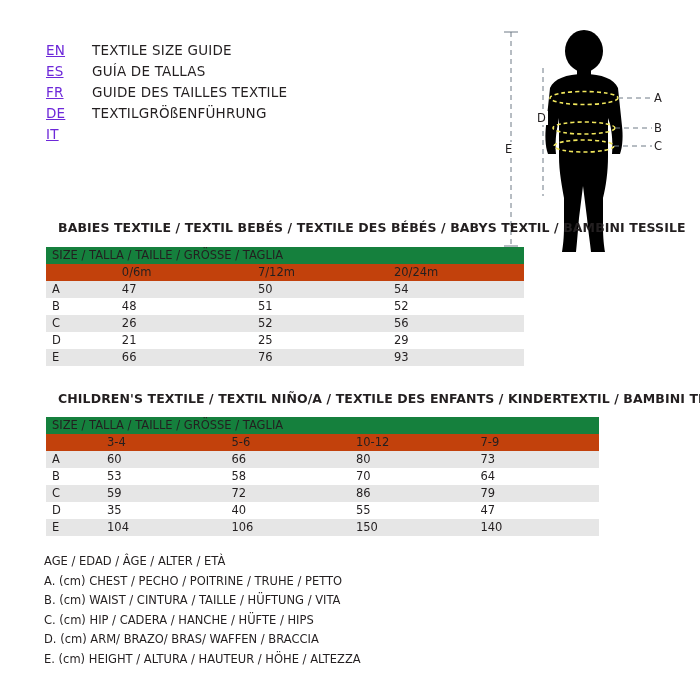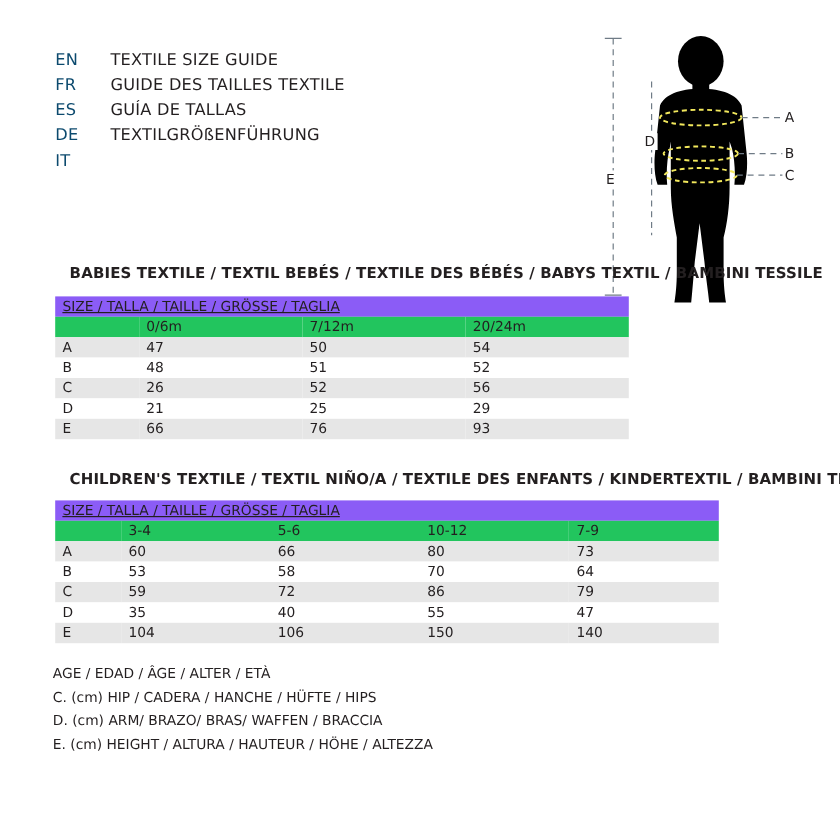--- a/index.html
+++ b/index.html
@@ -29,21 +29,22 @@
   .lang-row {
     display: flex;
     align-items: baseline;
     height: 21px;
     font-size: 13.5px;
     letter-spacing: 0.2px;
   }
   .lang-code {
     width: 46px;
     flex: 0 0 46px;
-    color: #0c4a6e;
+    color: #6d28d9;
+    text-decoration: underline;
   }
   .lang-text {
     color: #231f20;
     white-space: nowrap;
   }
 
   
   .figure-wrap {
     position: absolute;
     right: 24px;
@@ -79,26 +80,25 @@
 
   table.size-table td, table.size-table th {
     padding: 0 0 0 6px;
     height: 17px;
     font-weight: normal;
     text-align: left;
     vertical-align: middle;
     line-height: 17px;
   }
   tr.head-row td {
-    background: #8b5cf6;
+    background: #15803d;
     font-size: 11.5px;
-    text-decoration: underline;
   }
   tr.sub-row td {
-    background: #22c55e;
+    background: #c2410c;
   }
   tr.alt td { background: #e6e6e6; }
   tr.plain td { background: #ffffff; }
   .col-label { width: 38px; }
   #babies-table .col-v { width: 74px; }
   #children-table .col-v { width: 86px; }
 
   
   .legend {
     position: absolute;
@@ -114,26 +114,26 @@
 <body>
 
 <div id="page">
 
   <div class="lang-block">
     <div class="lang-row">
       <span class="lang-code">EN</span>
       <span class="lang-text">TEXTILE SIZE GUIDE</span>
     </div>
     <div class="lang-row">
+      <span class="lang-code">ES</span>
+      <span class="lang-text">GUÍA DE TALLAS</span>
+    </div>
+    <div class="lang-row">
       <span class="lang-code">FR</span>
       <span class="lang-text">GUIDE DES TAILLES TEXTILE</span>
-    </div>
-    <div class="lang-row">
-      <span class="lang-code">ES</span>
-      <span class="lang-text">GUÍA DE TALLAS</span>
     </div>
     <div class="lang-row">
       <span class="lang-code">DE</span>
       <span class="lang-text">TEXTILGRÖßENFÜHRUNG</span>
     </div>
     <div class="lang-row">
       <span class="lang-code">IT</span>
     </div>
   </div>
 
@@ -292,18 +292,20 @@
       <td>104</td>
       <td>106</td>
       <td>150</td>
       <td>140</td>
     </tr>
   </tbody>
     </table>
 
   <div class="legend">
     <div>AGE / EDAD / ÂGE / ALTER / ETÀ</div>
+    <div>A. (cm) CHEST / PECHO / POITRINE / TRUHE / PETTO</div>
+    <div>B. (cm) WAIST / CINTURA / TAILLE / HÜFTUNG / VITA</div>
     <div>C. (cm) HIP / CADERA / HANCHE / HÜFTE / HIPS</div>
     <div>D. (cm) ARM/ BRAZO/ BRAS/ WAFFEN / BRACCIA</div>
     <div>E. (cm) HEIGHT / ALTURA / HAUTEUR / HÖHE / ALTEZZA</div>
   </div>
 
 </div>
 
 </body></html>

